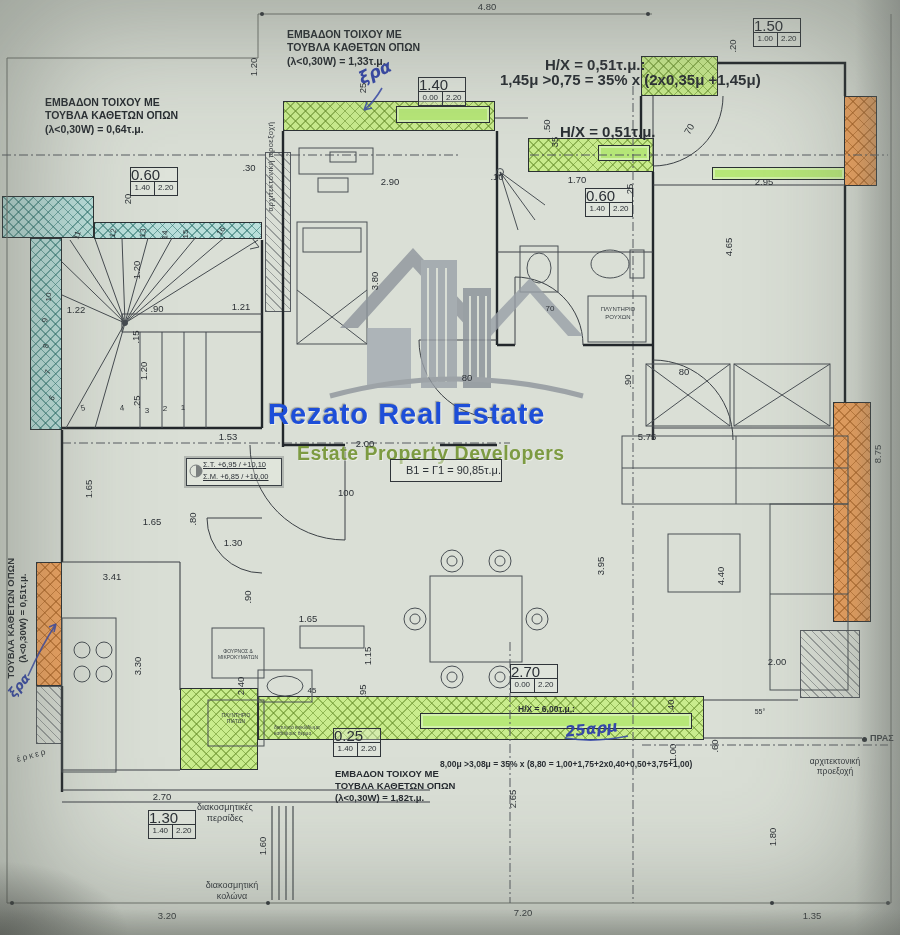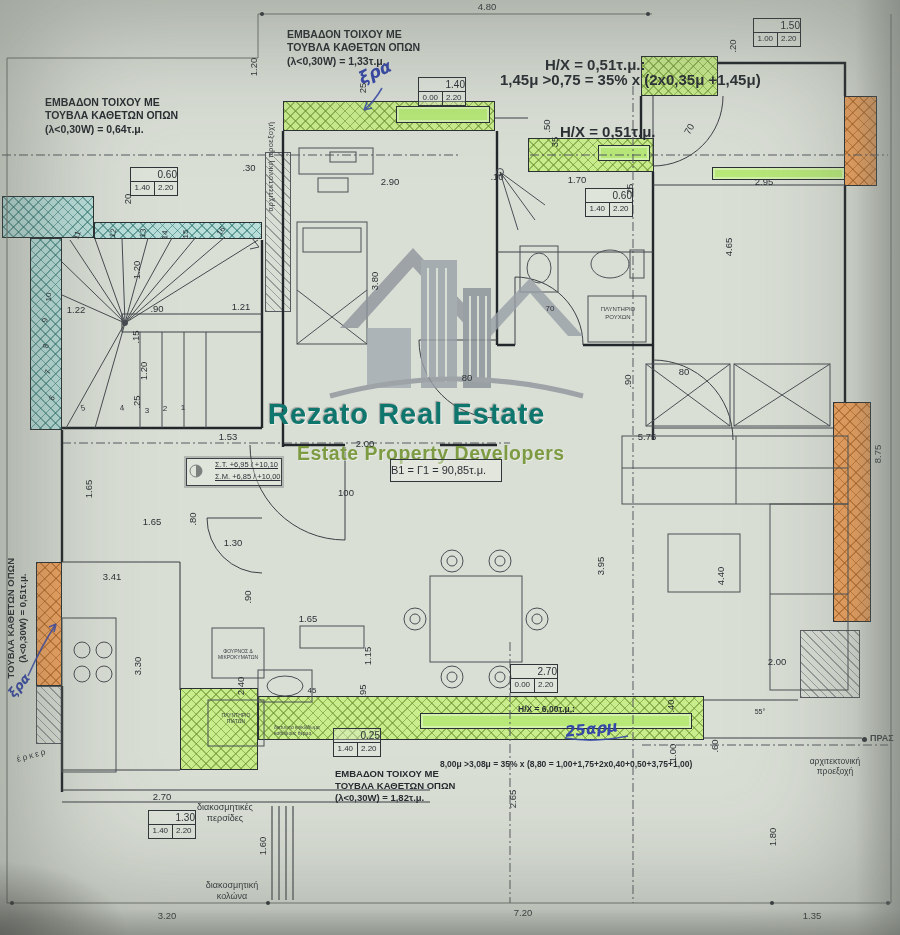--- a/index.html
+++ b/index.html
@@ -28,33 +28,33 @@
   .hxnote.sm{font-size:8.5px}
   .dim{position:absolute;font-size:9.5px;color:#2c3136;white-space:nowrap;
        transform:translate(-50%,-50%) rotate(var(--r,0deg))}
   .tiny{position:absolute;font-size:5.5px;line-height:1.25;text-align:center;color:#3a4045;white-space:nowrap}
   .small-note{position:absolute;font-size:9px;line-height:1.2;text-align:center;color:#33383d;white-space:nowrap}
   .rot{transform-origin:center}
   .hand{position:absolute;color:#3547a8;font-family:"DejaVu Sans",sans-serif;
         font-style:italic;font-weight:bold;white-space:nowrap;transform-origin:center}
   
   .sched{position:absolute;width:48px;background:rgba(233,237,228,.35)}
-  .sched .t{border:1.1px solid #30353a;font-size:10px;height:13px;line-height:13px;text-align:right}
+  .sched .t{border:1.1px solid #30353a;font-size:15px;height:13px;line-height:13px;text-align:left}
   .sched .b{display:flex;border:1.1px solid #30353a;border-top:none;height:13px}
   .sched .b span{flex:1;font-size:8px;line-height:12px;text-align:center}
   .sched .b span + span{border-left:1.1px solid #30353a}
   
   .b1box{position:absolute;left:390px;top:459px;width:110px;height:21px;border:1.2px solid #30353a;
-         font-size:11px;line-height:21px;text-align:left;background:rgba(233,237,228,.5);white-space:nowrap}
+         font-size:11px;line-height:21px;text-align:right;background:rgba(233,237,228,.5);white-space:nowrap}
   .lvlbox{position:absolute;left:186px;top:458px;width:94px;height:26px;border:1.1px solid #3a4045;
           box-shadow:0 0 0 2px rgba(58,64,69,.25);background:rgba(233,237,228,.4)}
-  .lvlbox .l{font-size:7.5px;line-height:12px;padding-left:28px;white-space:nowrap;text-decoration:underline}
+  .lvlbox .l{font-size:7.5px;line-height:12px;padding-left:16px;white-space:nowrap;text-decoration:underline}
   
   .wm-brand{position:absolute;left:268px;top:398px;font-size:29px;font-weight:bold;letter-spacing:1px;
-            color:#0f766e;white-space:nowrap;
+            color:#1d4ed8;white-space:nowrap;
             text-shadow:1px 1px 0 rgba(255,255,255,.55),-1px -1px 1px rgba(55,60,66,.4)}
   .wm-tag{position:absolute;left:297px;top:442px;font-size:19.5px;font-weight:bold;letter-spacing:.5px;
           color:#7d9b42;white-space:nowrap;text-shadow:1px 1px 0 rgba(255,255,255,.4)}
   
   .vig{position:absolute;inset:0;pointer-events:none;
        box-shadow:inset 0 0 130px 22px rgba(92,97,90,.5)}
   .shade{position:absolute;pointer-events:none}
   .dot{position:absolute;width:5px;height:5px;border-radius:50%;background:#30353a}
 </style>
 </head>

